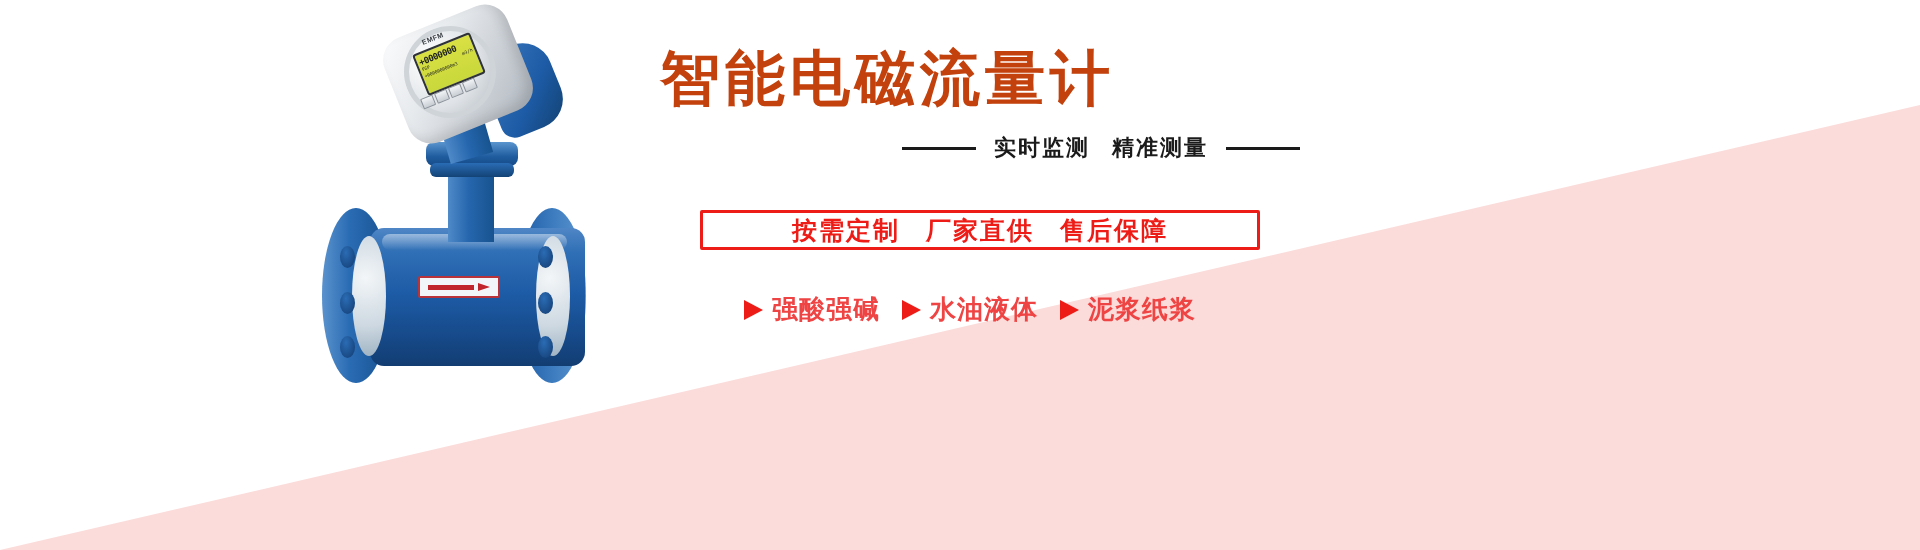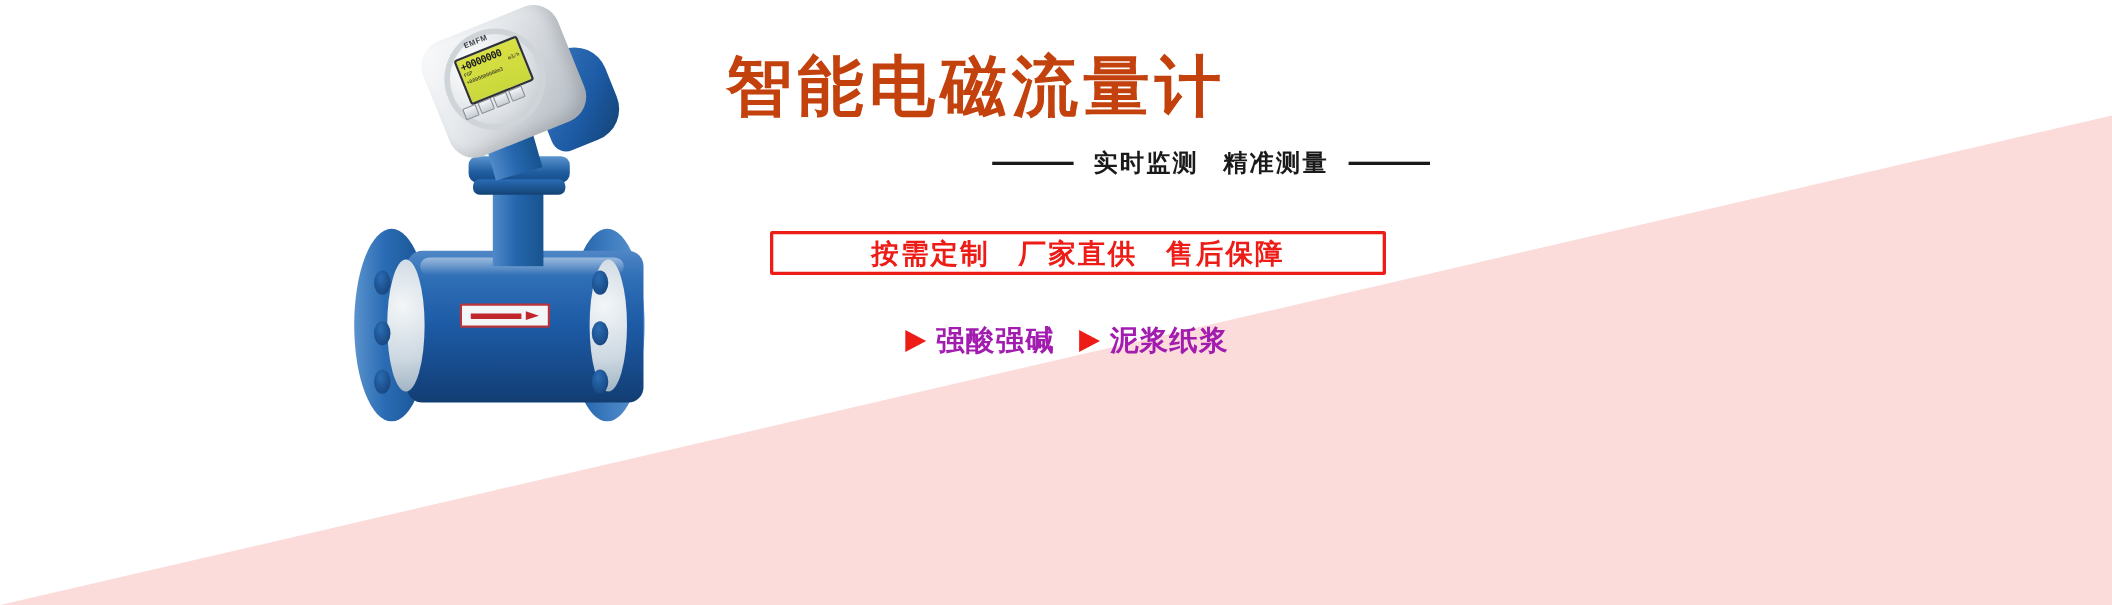--- a/index.html
+++ b/index.html
@@ -180,21 +180,21 @@
     display:flex; align-items:center; gap:9px; margin-right:22px;
   }
   .feature:last-child { margin-right:0; }
   .tri {
     width:0; height:0;
     border-top:10px solid transparent;
     border-bottom:10px solid transparent;
     border-left:19px solid #ee1c16;
   }
   .feature .flabel {
-    font-size:26px; font-weight:bold; color:#a21caf; letter-spacing:1px;
+    font-size:26px; font-weight:bold; color:#ef4444; letter-spacing:1px;
   }
 </style>
 </head>
 <body>
 
 <div id="banner">
 
   <svg class="diag-band2" width="1920" height="550" viewBox="0 0 1920 550">
     <polygon points="0,550 1920,105 1920,550" fill="#fbdcda"></polygon>
     <polygon points="0,435 0,550 260,550" fill="#fbdcda" opacity="0"></polygon>
@@ -263,18 +263,22 @@
       <span class="promo-text"><span>按需定制</span><span class="gap"></span><span>厂家直供</span><span class="gap"></span><span>售后保障</span></span>
     </div>
 
     <div class="features">
       <div class="feature">
         <span class="tri"></span>
         <span class="flabel">强酸强碱</span>
       </div>
       <div class="feature">
         <span class="tri"></span>
+        <span class="flabel">水油液体</span>
+      </div>
+      <div class="feature">
+        <span class="tri"></span>
         <span class="flabel">泥浆纸浆</span>
       </div>
     </div>
 
   </div>
 </div>
 
 </body></html>

